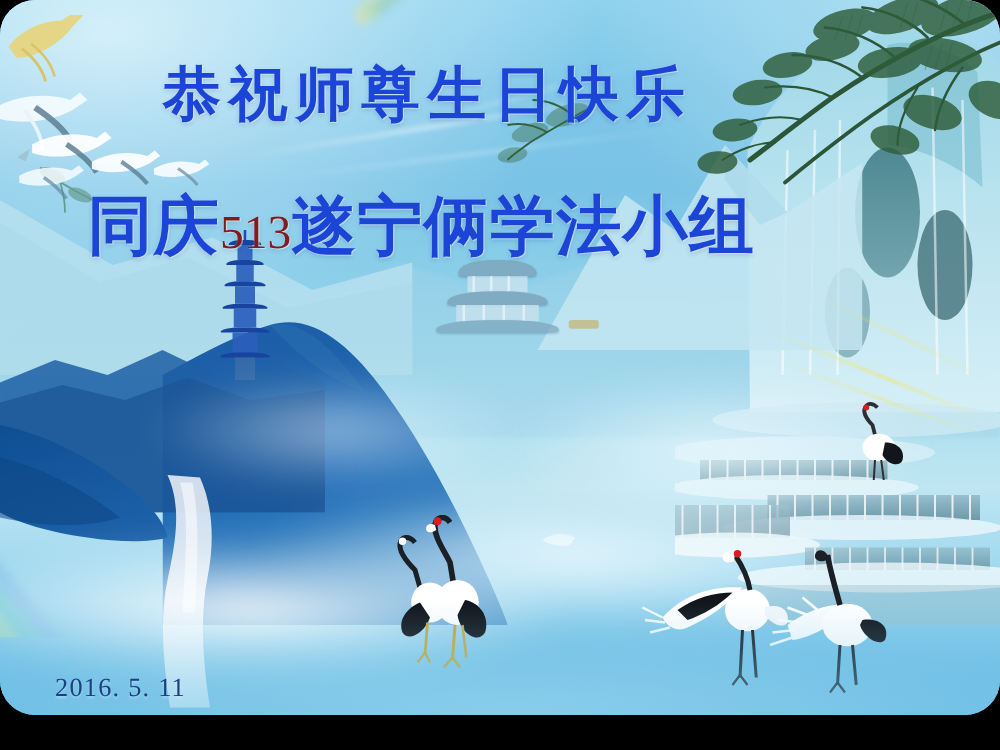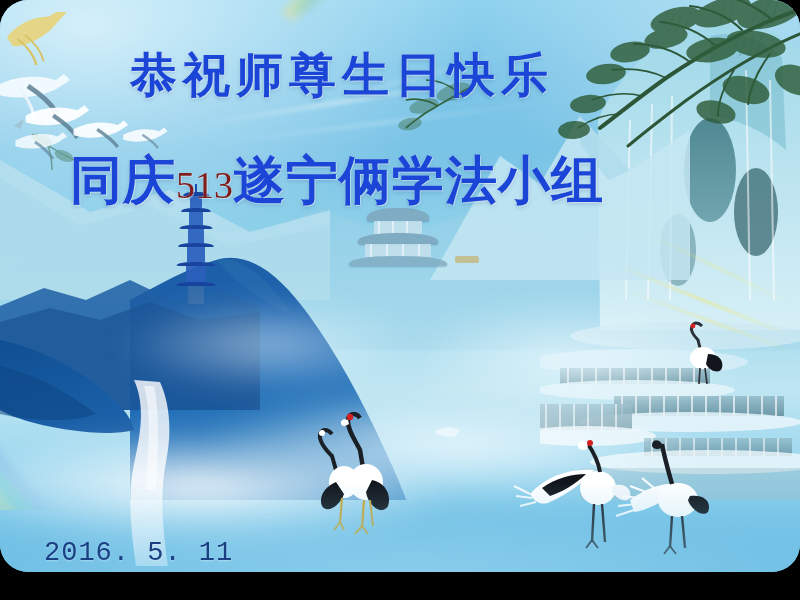--- a/index.html
+++ b/index.html
@@ -210,22 +210,22 @@
   #title2 .num {
     font-family: Liberation Serif, serif;
     font-weight: normal;
     color: #7f1d1d;
     font-size: 38px;
     letter-spacing: 0px;
   }
   #date-text {
     position: absolute;
     left: 44px; top: 538px;
-    font-family: Liberation Mono, monospace;
-    font-size: 27px;
+    font-family: Liberation Serif, serif;
+    font-size: 21px;
     color: #1a3f83;
     letter-spacing: 1px;
     text-shadow: 0 1px 2px rgba(255,255,255,.35);
     white-space: nowrap;
   }
   #signature-text {
     position: absolute;
     left: 505px; top: 534px;
     font-family: "DejaVu Sans", "Liberation Sans", sans-serif;
     font-weight: bold;

